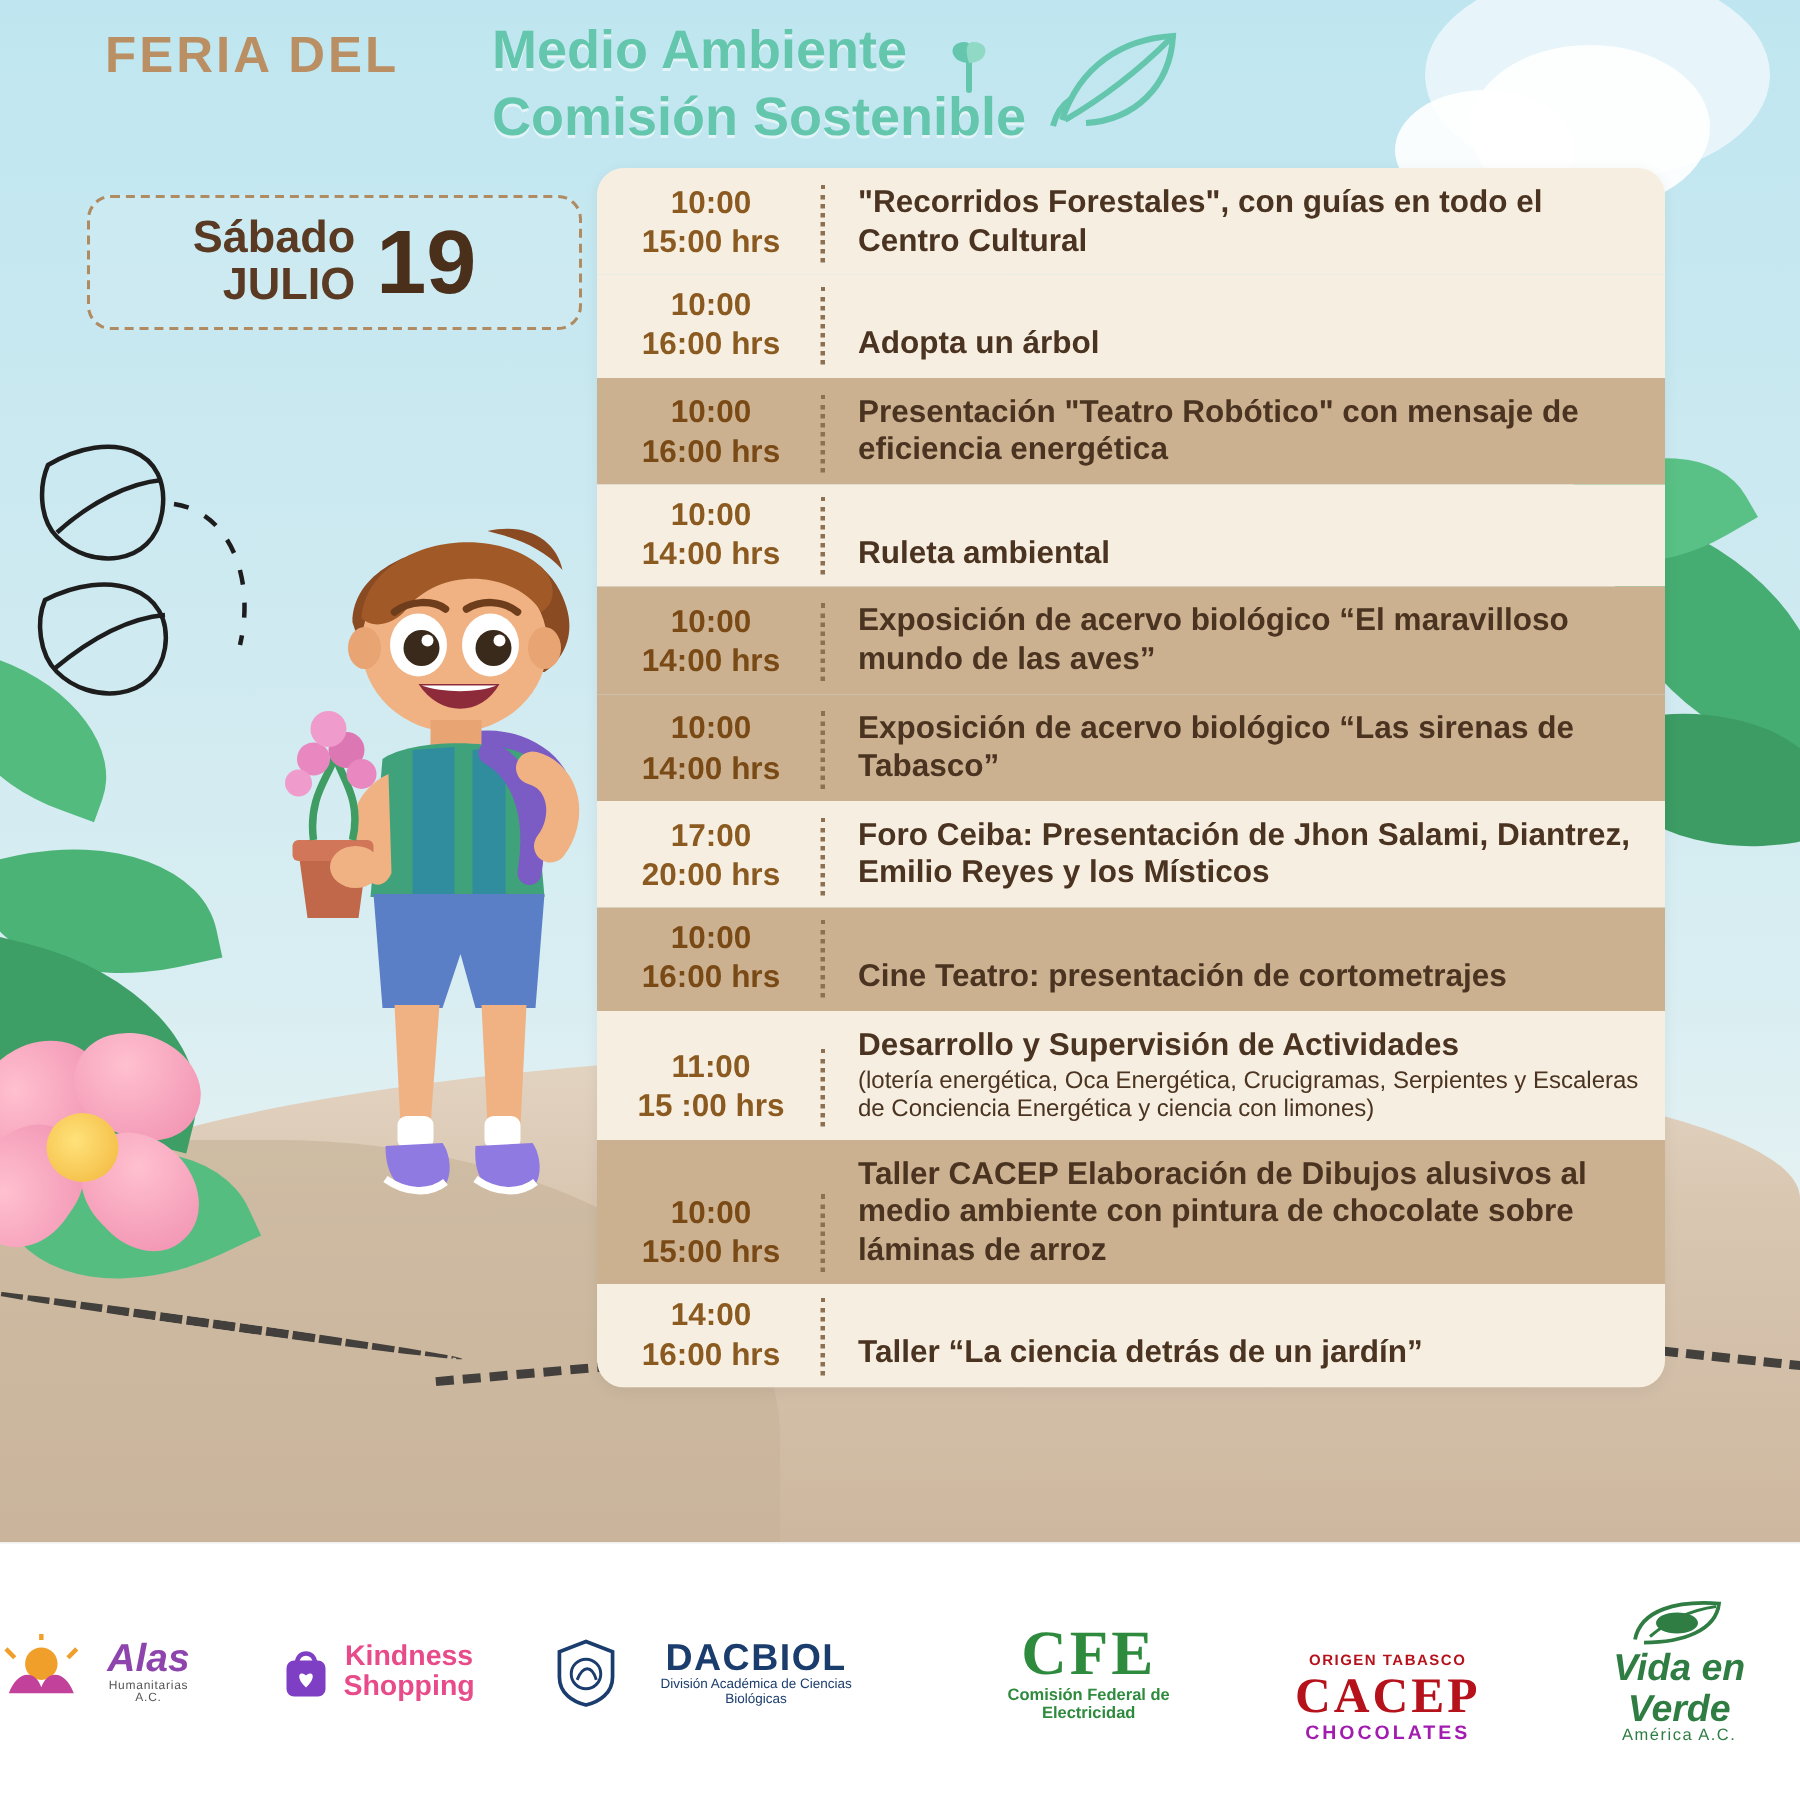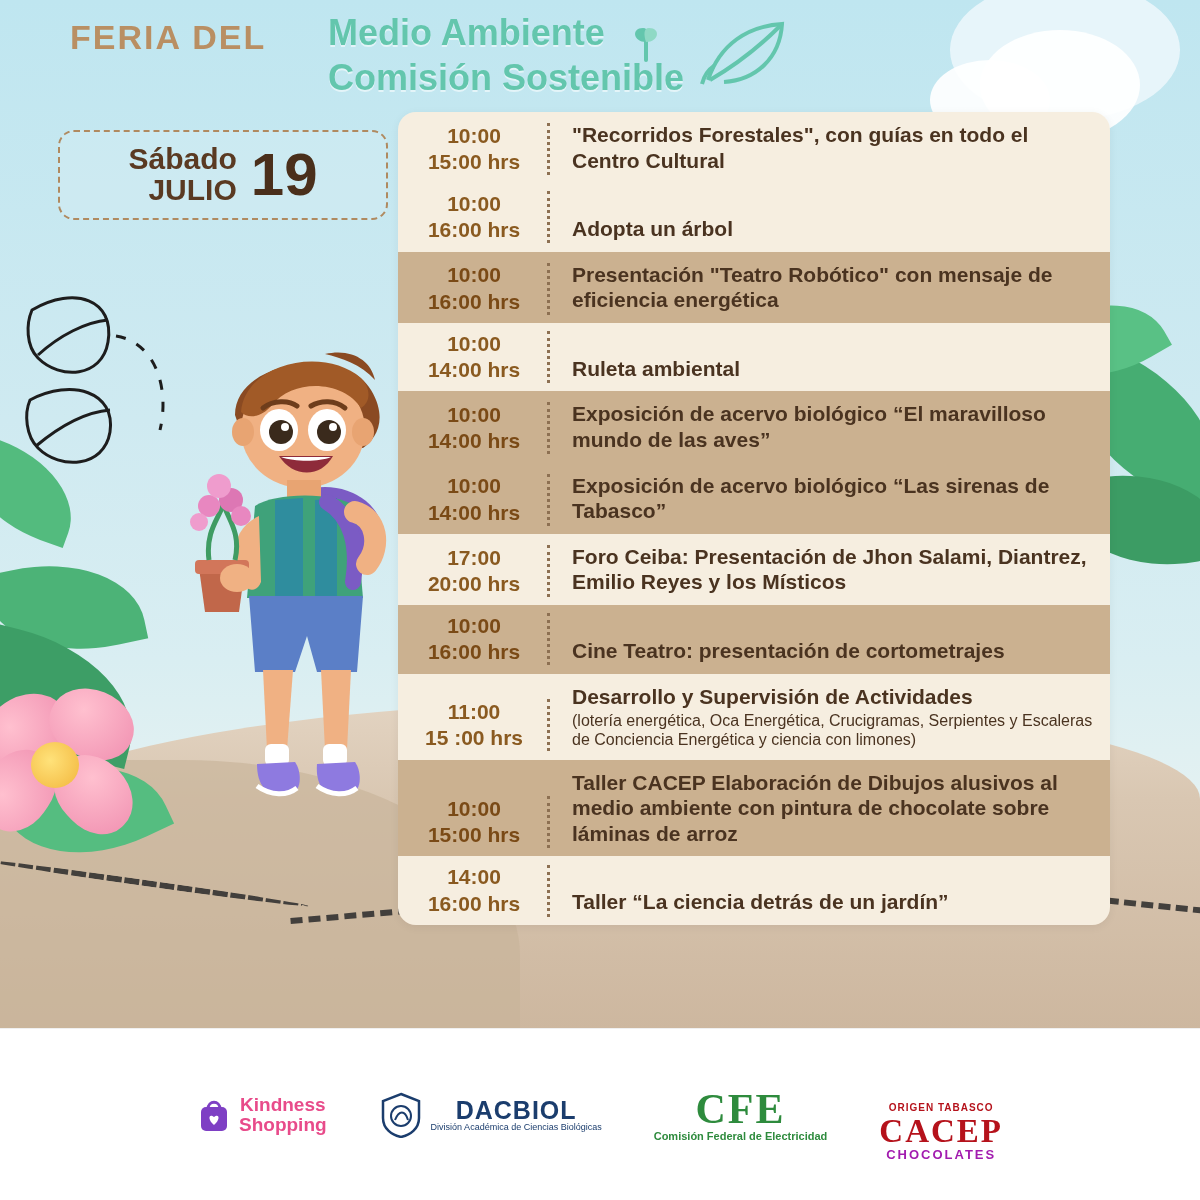--- a/index.html
+++ b/index.html
@@ -414,20 +414,31 @@
           <span>16:00 hrs</span>
         </div>
         <div class="desc">
           <span>Taller “La ciencia detrás de un jardín”</span>
         </div>
       </div>
     </div>
 
   <div id="footer">
 
+    <div class="logo flexrow">
+      <svg width="56" height="52" viewBox="0 0 56 52">
+        <circle cx="28" cy="20" r="11" fill="#f0a02a"></circle>
+        <path d="M6 40 C12 24, 24 24, 28 36 C32 24, 44 24, 50 40 Z" fill="#c2419a"></path>
+        <path d="M10 16 L4 10 M46 16 L52 10 M28 4 L28 0" stroke="#f0a02a" stroke-width="3"></path>
+      </svg>
+      <div class="logo-alas">
+        <span>Alas</span>
+        <small>Humanitarias A.C.</small>
+      </div>
+    </div>
 
     <div class="logo flexrow">
       <svg width="34" height="40" viewBox="0 0 34 40">
         <rect x="4" y="12" width="26" height="24" rx="5" fill="#7e3fc4"></rect>
         <path d="M11 14 C11 5, 23 5, 23 14" stroke="#7e3fc4" stroke-width="3" fill="none"></path>
         <path d="M17 30 C10 24, 12 18, 17 22 C22 18, 24 24, 17 30 Z" fill="#ffffff"></path>
       </svg>
       <div class="logo-kind flexcol">
         <span>Kindness</span>
         <span>Shopping</span>
@@ -450,15 +461,24 @@
       <span class="big">CFE</span>
       <span class="sm">Comisión Federal de Electricidad</span>
     </div>
 
     <div class="logo flexcol logo-cacep">
       <span class="top">ORIGEN TABASCO</span>
       <span class="big">CACEP</span>
       <span class="sm">CHOCOLATES</span>
     </div>
 
+    <div class="logo flexcol logo-vida">
+      <svg width="70" height="34" viewBox="0 0 70 34">
+        <path d="M6 28 C10 8, 34 2, 62 4 C60 22, 38 30, 12 30" fill="none" stroke="#2f7d43" stroke-width="2.5"></path>
+        <path d="M16 26 C30 14, 46 8, 60 6" fill="none" stroke="#2f7d43" stroke-width="2"></path>
+        <ellipse cx="34" cy="17" rx="14" ry="7" fill="#2f7d43"></ellipse>
+      </svg>
+      <span class="big">Vida en Verde</span>
+      <span class="sm">América A.C.</span>
+    </div>
 
   </div>
 </div>
 
 </body></html>

